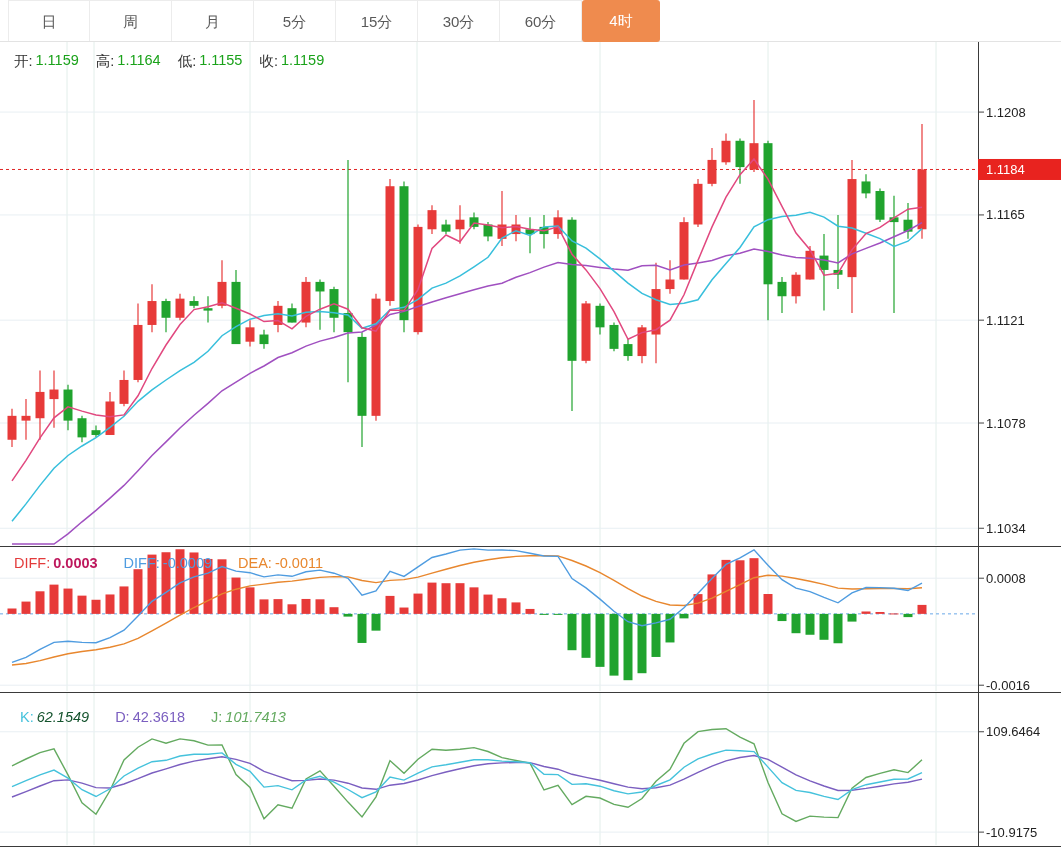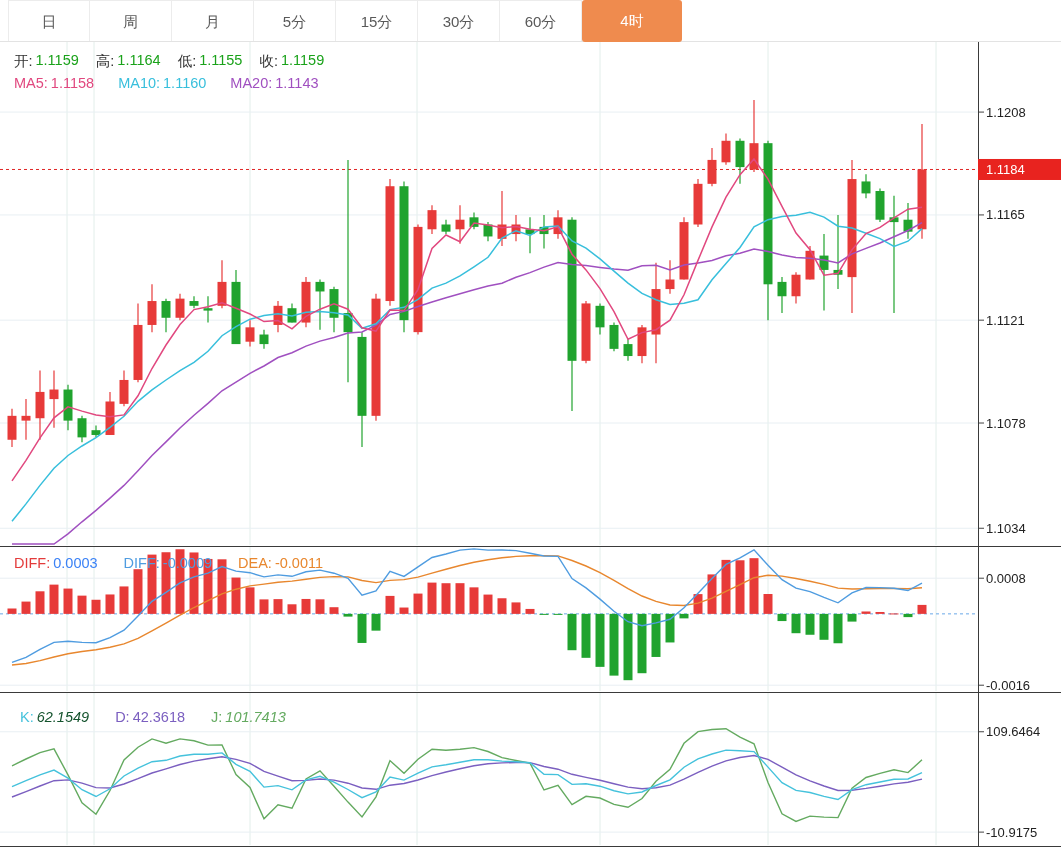--- a/index.html
+++ b/index.html
@@ -4,21 +4,21 @@
 <style>
   html,body{margin:0;padding:0;background:#fff;}
   #page{position:relative;width:1061px;height:850px;background:#fff;overflow:hidden;
         font-family:"Liberation Sans","DejaVu Sans",sans-serif;}
   
   #tabbar-line{position:absolute;top:0;left:0;width:1061px;height:41px;border-bottom:1px solid #e3e3e3;}
   #tabbar{position:absolute;top:0;left:8px;height:42px;display:flex;}
   .tab{width:82px;height:41px;line-height:41px;text-align:center;font-size:15px;color:#595959;
        background:#fff;border-right:1px solid #ececec;border-top:1px solid #ececec;cursor:pointer;box-sizing:border-box;}
   .tab:first-child{border-left:1px solid #ececec;}
-  .tab.active{background:#ef8b4e;color:#fff;height:42px;line-height:42px;border:none;border-radius:3px;width:100px;}
+  .tab.active{background:#ef8b4e;color:#fff;height:42px;line-height:42px;border:none;border-radius:3px;width:78px;}
   
   .legend{position:absolute;display:flex;align-items:center;font-size:14.5px;white-space:nowrap;}
   #legend-ohlc{top:52px;left:14px;gap:17px;}
   #legend-ma{top:75px;left:14px;gap:24px;}
   #legend-macd{top:555px;left:14px;gap:26px;}
   #legend-kdj{top:709px;left:20px;gap:26px;}
   .lg-item{display:flex;gap:3px;}
   svg text{font-family:"Liberation Sans","DejaVu Sans",sans-serif;}
 </style>
 </head>
@@ -313,38 +313,24 @@
       </span>
       <span class="lg-item">
         <span style="color: rgb(51, 51, 51);">低:</span>
         <span style="color: rgb(26, 162, 26);">1.1155</span>
       </span>
       <span class="lg-item">
         <span style="color: rgb(51, 51, 51);">收:</span>
         <span style="color: rgb(26, 162, 26);">1.1159</span>
       </span>
     </div>
-  <div id="legend-ma" class="legend">
-      <span class="lg-item">
-        <span style="color: rgb(225, 72, 127);">MA5:</span>
-        <span style="color: rgb(225, 72, 127);">1.1158</span>
-      </span>
-      <span class="lg-item">
-        <span style="color: rgb(56, 191, 220);">MA10:</span>
-        <span style="color: rgb(56, 191, 220);">1.1160</span>
-      </span>
-      <span class="lg-item">
-        <span style="color: rgb(160, 80, 192);">MA20:</span>
-        <span style="color: rgb(160, 80, 192);">1.1143</span>
-      </span>
-    </div>
   <div id="legend-macd" class="legend">
       <span class="lg-item">
         <span style="color: rgb(227, 59, 59);">DIFF:</span>
-        <span style="color: #3b82f6;">0.0003</span>
+        <span style="color: #be185d; font-weight: bold;">0.0003</span>
       </span>
       <span class="lg-item">
         <span style="color: rgb(79, 156, 224); text-align: right;">DIFF:</span>
         <span style="color: rgb(79, 156, 224);">-0.0009</span>
       </span>
       <span class="lg-item">
         <span style="color: rgb(232, 135, 46);">DEA:</span>
         <span style="color: rgb(232, 135, 46);">-0.0011</span>
       </span>
     </div>

